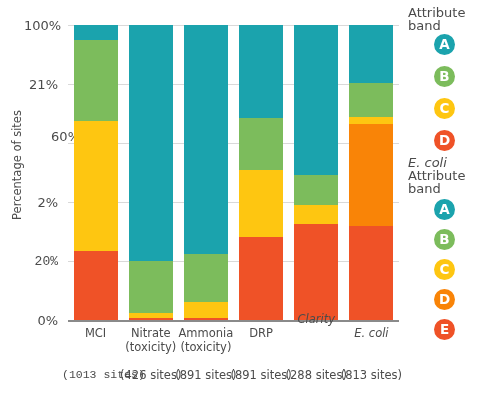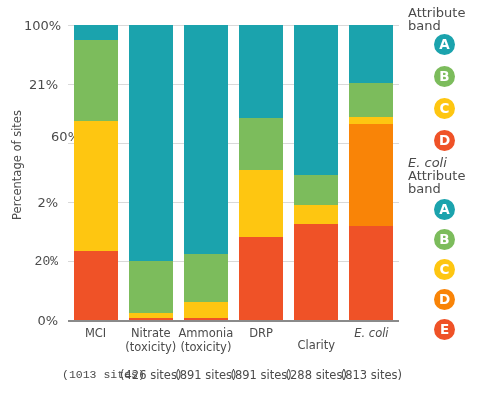--- a/index.html
+++ b/index.html
@@ -176,21 +176,21 @@
         <div>Nitrate</div>
         <div>(toxicity)</div>
       </div>
       <div class="xlabel" style="left: 178.333px; width: 55.1667px; top: 326px;">
         <div>Ammonia</div>
         <div>(toxicity)</div>
       </div>
       <div class="xlabel" style="left: 233.5px; width: 55.1667px; top: 326px;">
         <div>DRP</div>
       </div>
-      <div class="xlabel" style="left: 288.667px; width: 55.1667px; top: 338px;">
+      <div class="xlabel" style="left: 288.667px; width: 55.1667px; top: 312px; font-style: italic;">
         <div>Clarity</div>
       </div>
       <div class="xlabel" style="left: 343.833px; width: 55.1667px; top: 326px;">
         <div class="ital">E. coli</div>
       </div>
     </div>
   <div id="xcounts">
       <div class="xcount" style="left: 62px; width: 67.1667px; font-family: Liberation Mono, monospace;">(1013 sites)</div>
       <div class="xcount" style="left: 117.167px; width: 67.1667px;">(426 sites)</div>
       <div class="xcount" style="left: 172.333px; width: 67.1667px;">(891 sites)</div>

